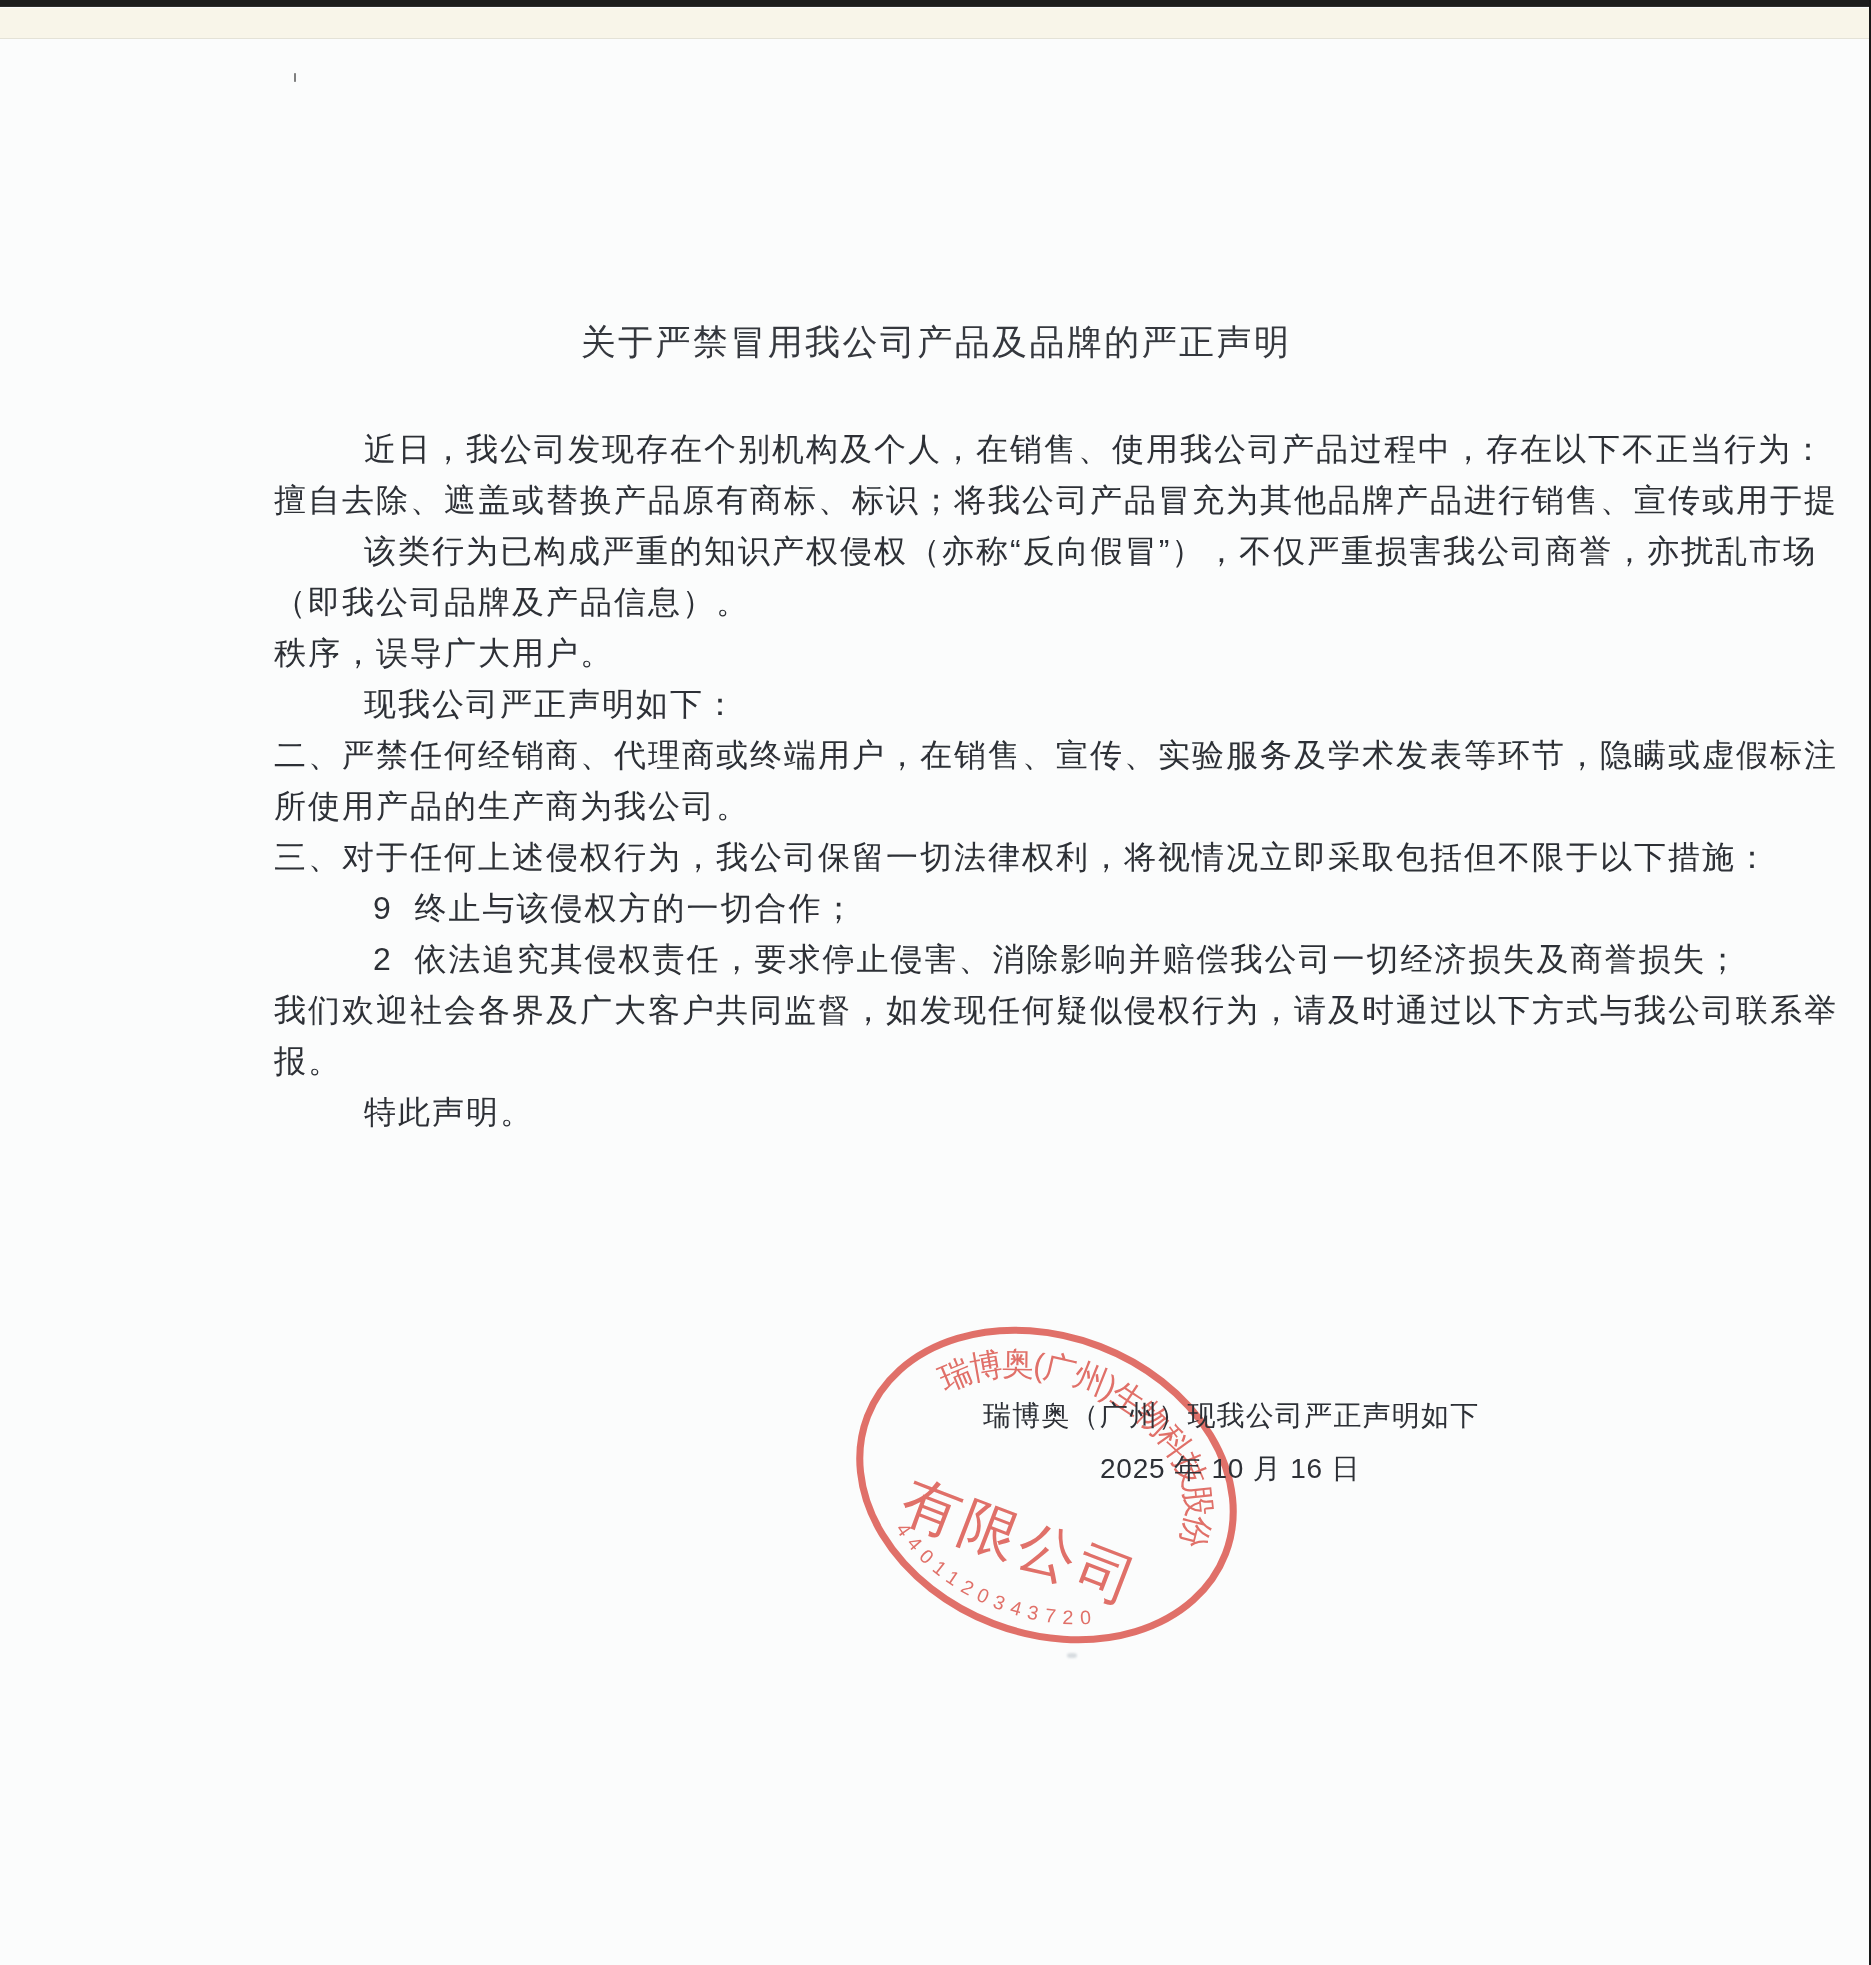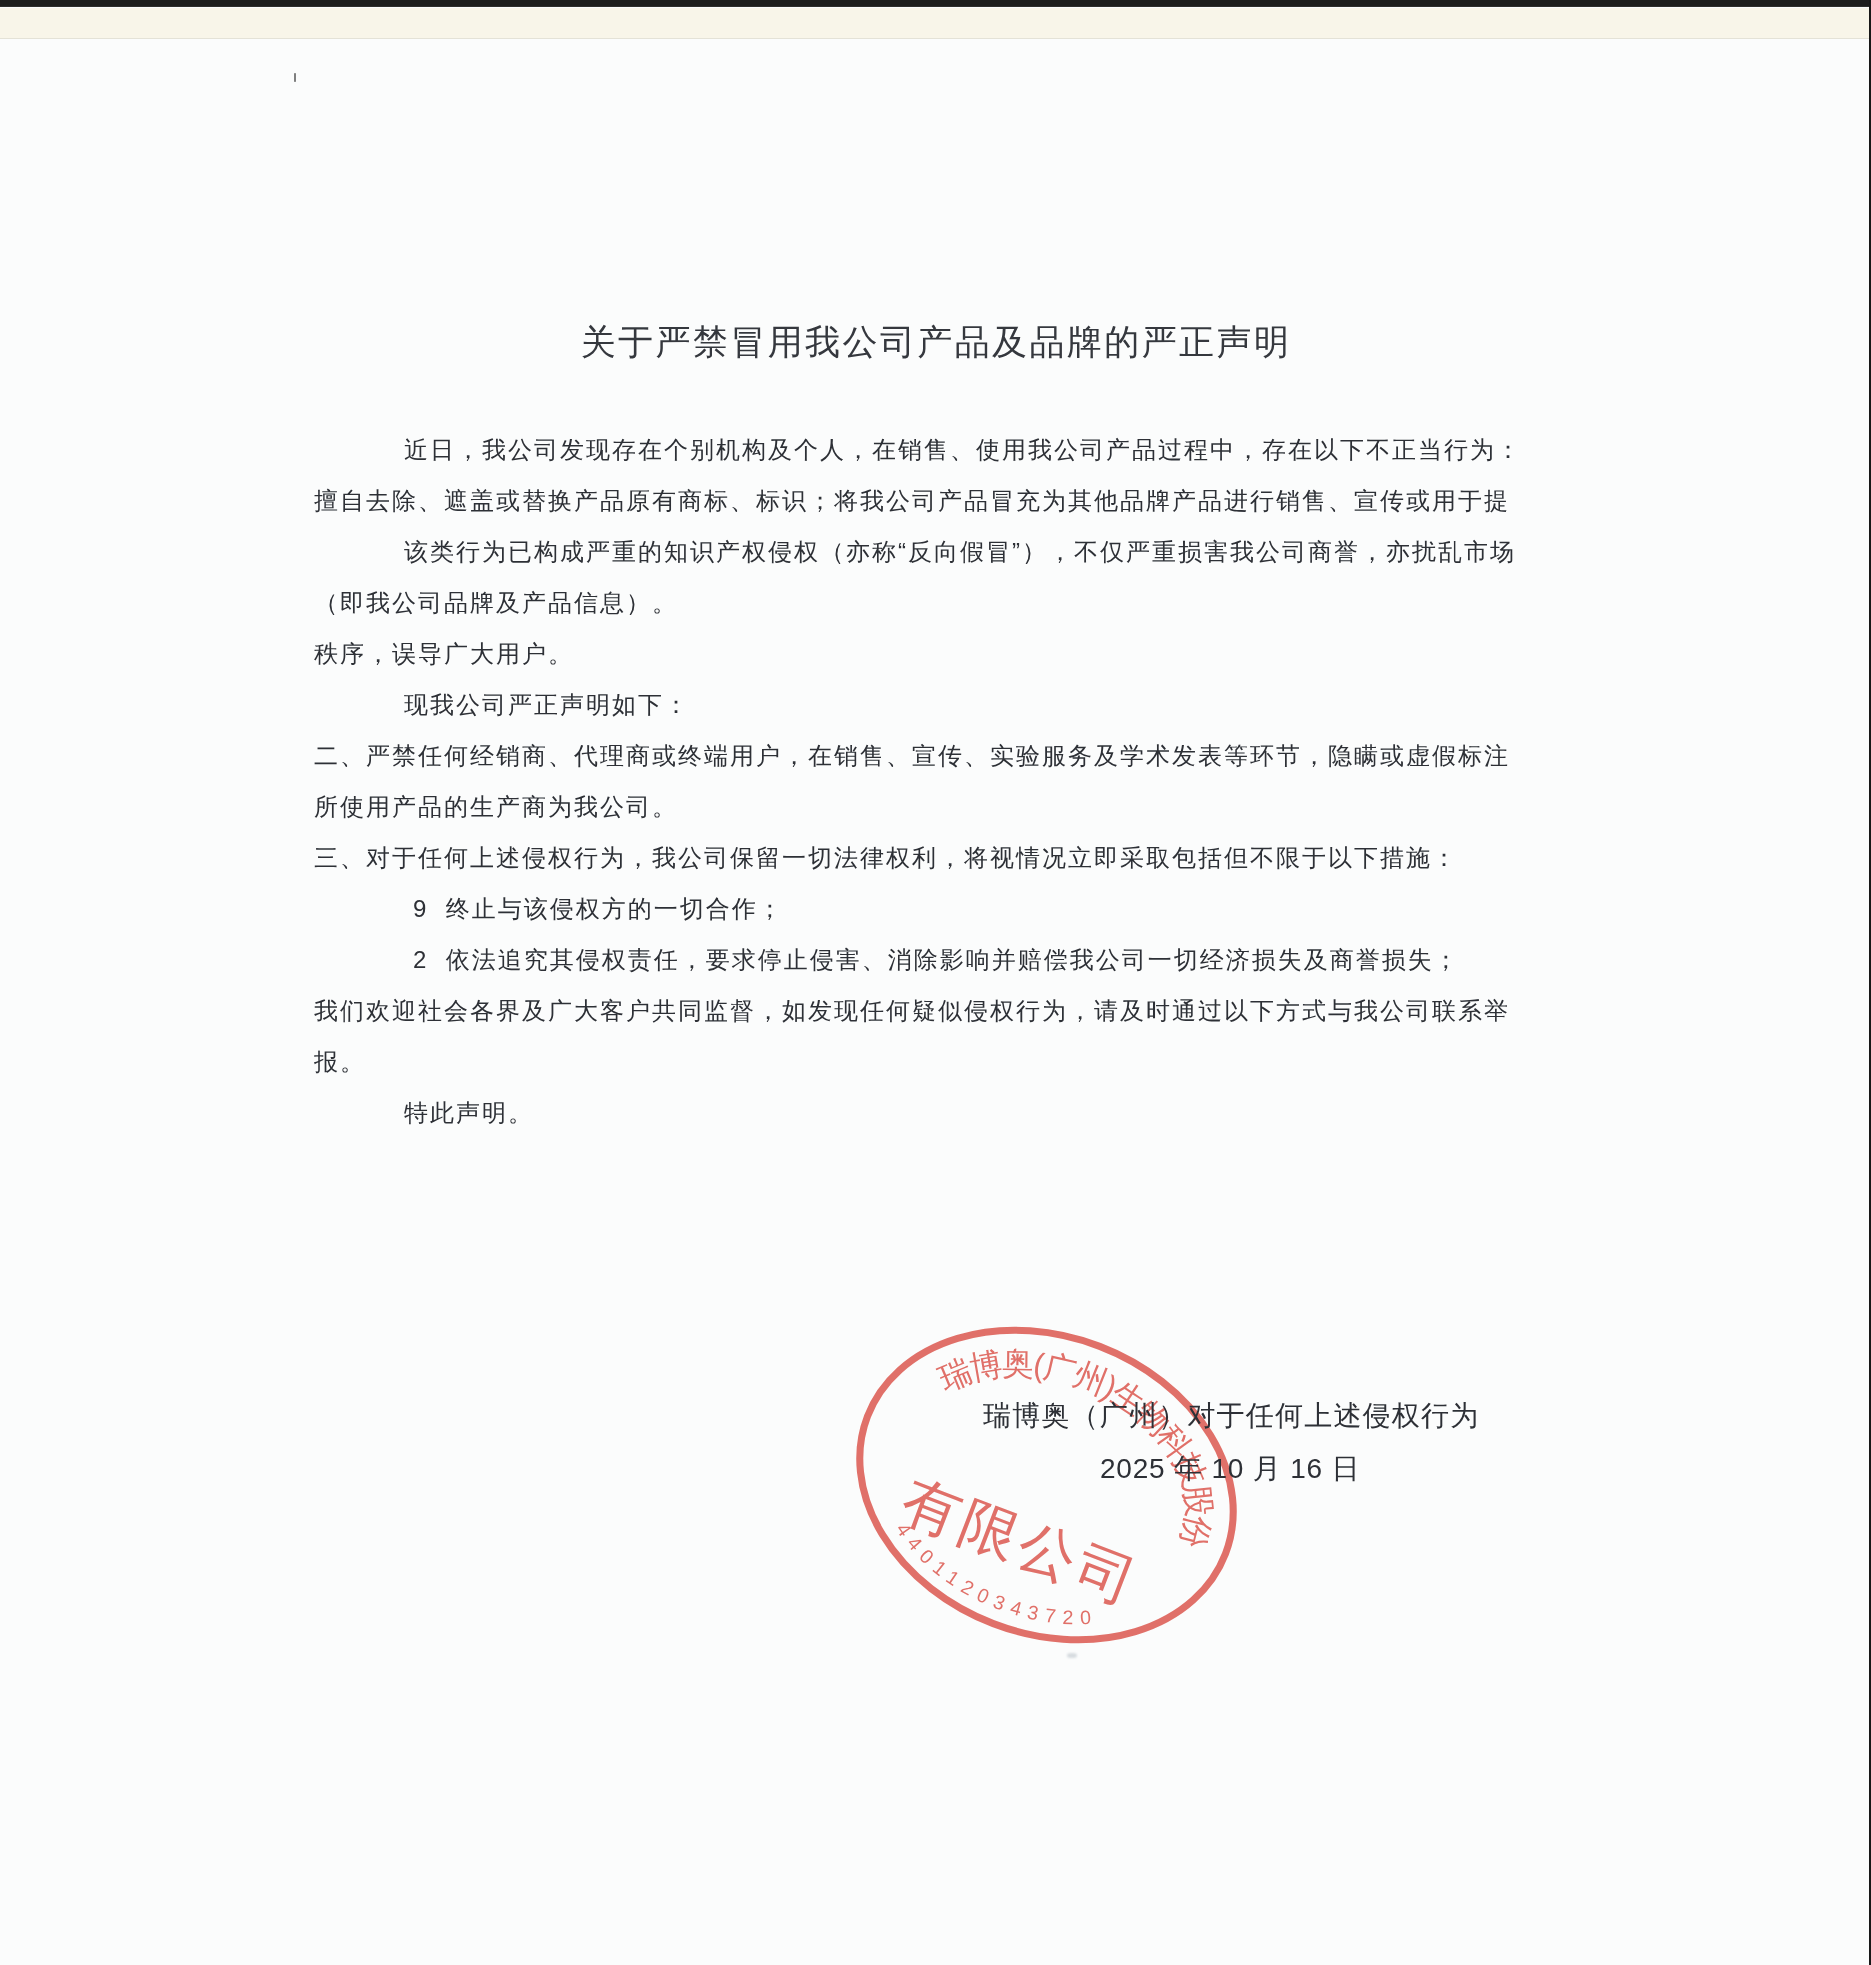--- a/index.html
+++ b/index.html
@@ -29,23 +29,22 @@
     position: absolute; left: 0; top: 310px; width: 1872px; height: 63px;
     line-height: 63px; text-align: center;
     font-size: 35px; letter-spacing: 2.4px; color: #35383e;
     white-space: pre;
   }
   .body-block {
     position: absolute; left: 274px; top: 424px; width: 1336px;
   }
   .bodyline {
     height: 51px; line-height: 51px;
-    font-size: 24px; letter-spacing: 2px;
+    font-size: 32px; letter-spacing: 2px;
     white-space: pre;
-    margin-left: 40px;
   }
   .indent-para { text-indent: 90px; }
   .indent-sub  { text-indent: 99px; }
   .sig-company {
     position: absolute; left: 983px; top: 1398px; height: 35px; line-height: 35px;
     font-size: 28px; letter-spacing: 1.2px; white-space: pre;
   }
   .sig-date {
     position: absolute; left: 1100px; top: 1451px; height: 35px; line-height: 35px;
     font-size: 28px; letter-spacing: 0.8px; white-space: pre;
@@ -97,15 +96,15 @@
     <text font-size="84" fill="#e05a51">
       <textPath href="#seal-arc-top" startOffset="50%" text-anchor="middle" dominant-baseline="central" textLength="950" lengthAdjust="spacingAndGlyphs">瑞博奥(广州)生物科技股份</textPath>
     </text>
     <text x="495" y="630" font-size="148" letter-spacing="10" text-anchor="middle" fill="#e05a51">有限公司</text>
     <text font-size="50" letter-spacing="17" fill="#e05a51">
       <textPath href="#seal-arc-bottom" startOffset="50%" text-anchor="middle" dominant-baseline="central">4401120343720</textPath>
     </text>
   </g>
 </svg>
 
-<div class="sig-company">瑞博奥（广州）对于任何上述侵权行为</div>
+<div class="sig-company">瑞博奥（广州）现我公司严正声明如下</div>
 <div class="sig-date">2025 年 10 月 16 日</div>
 
 
 </body></html>

